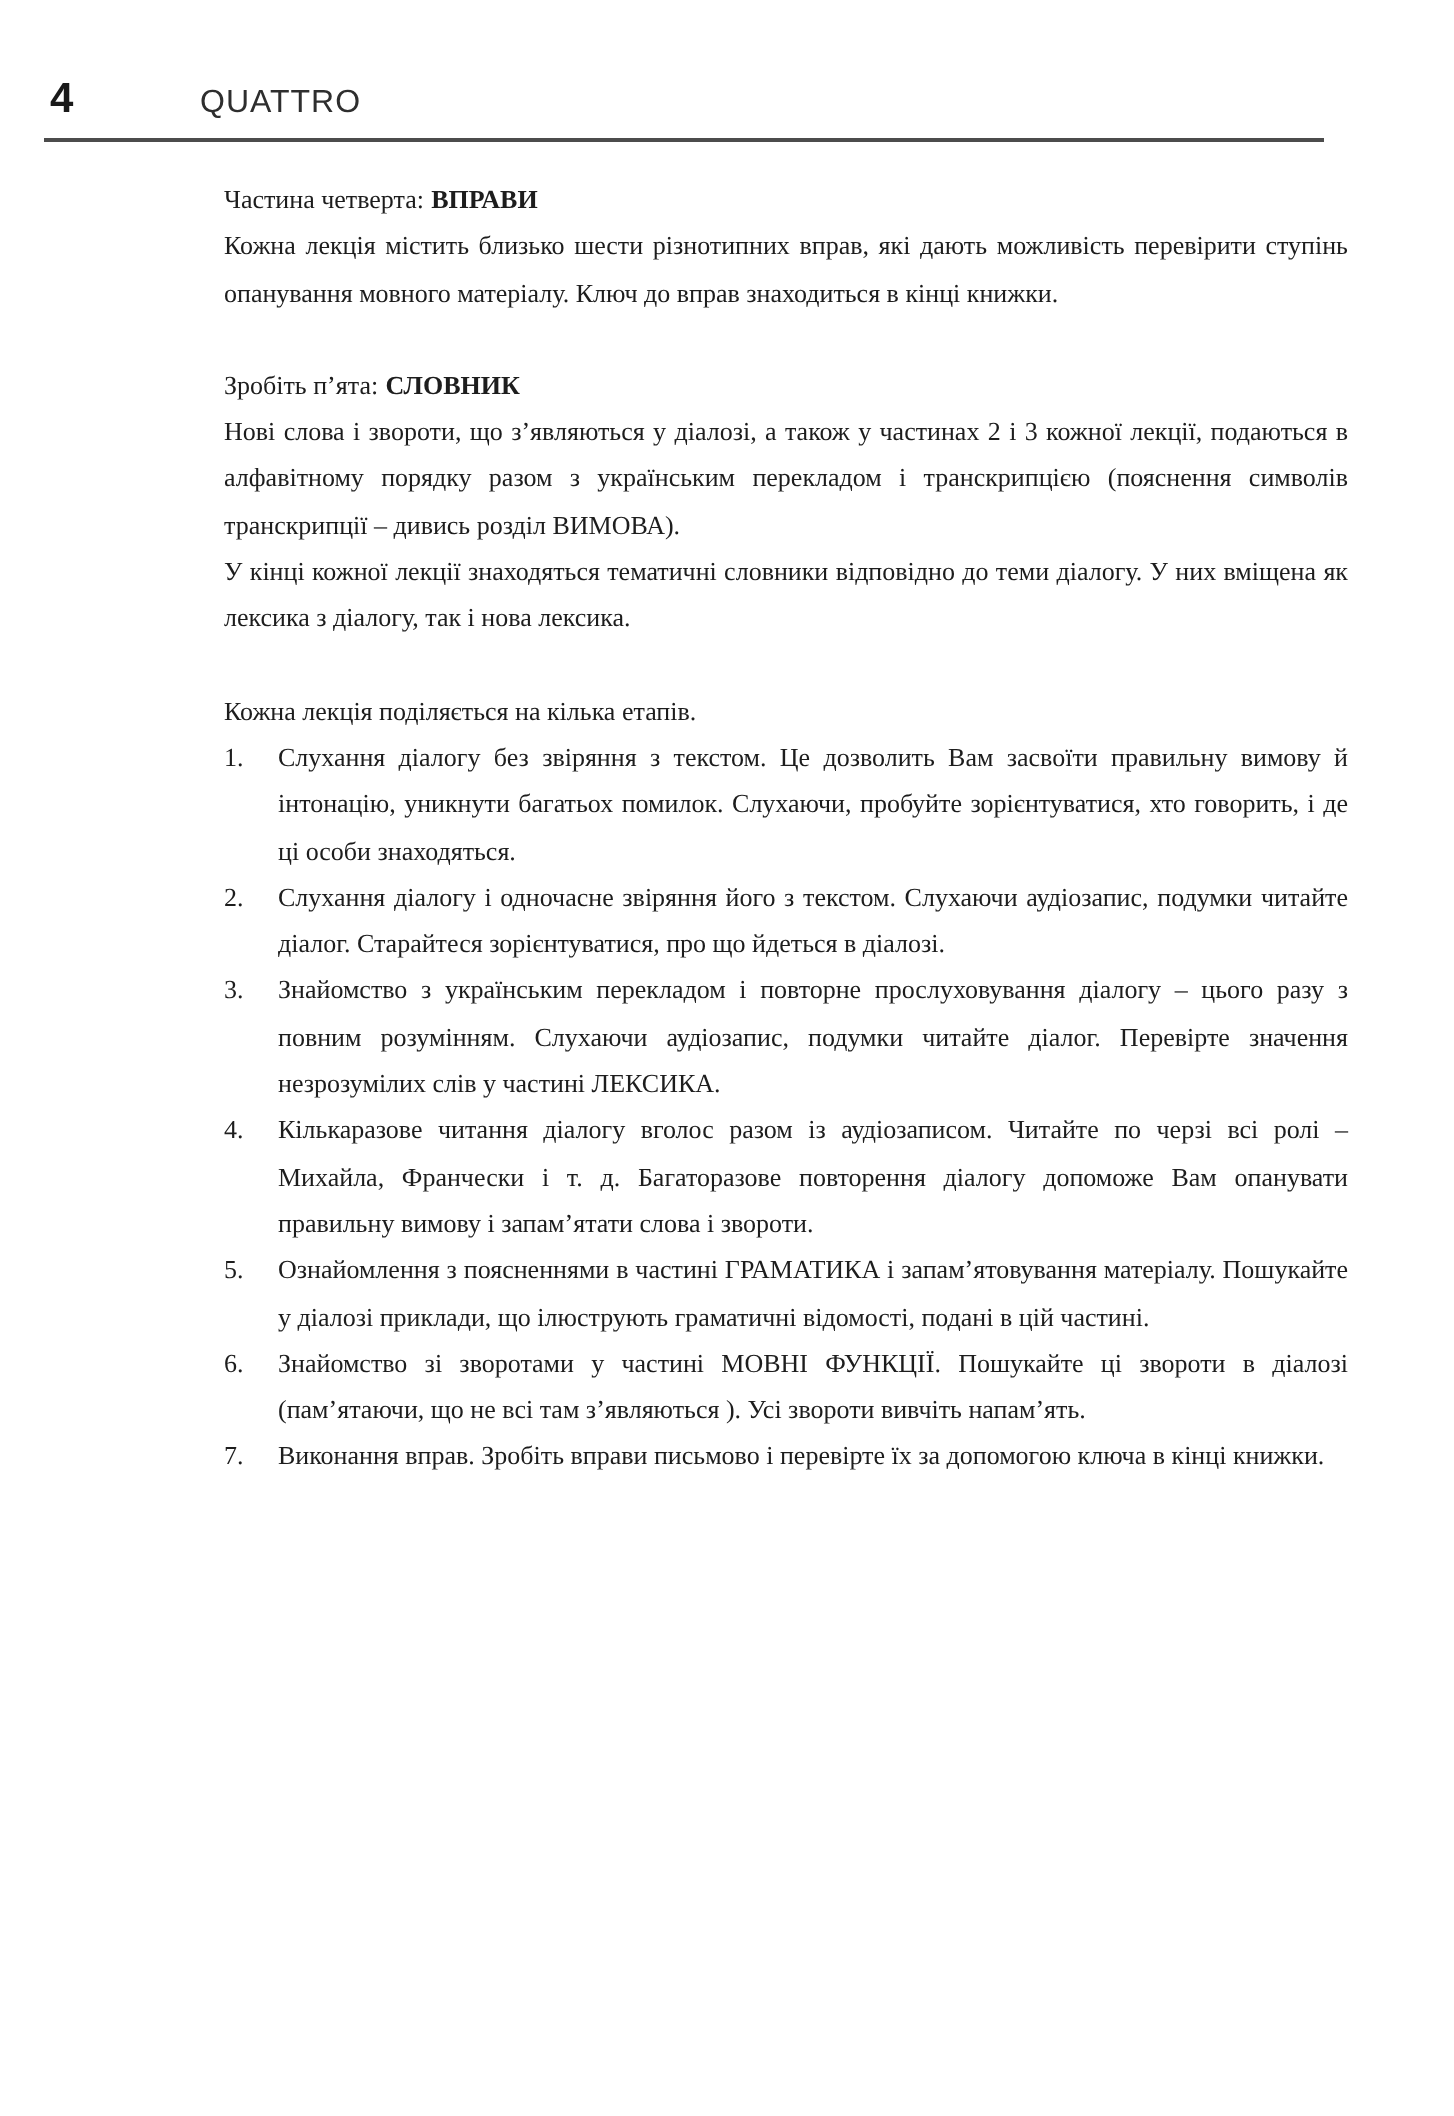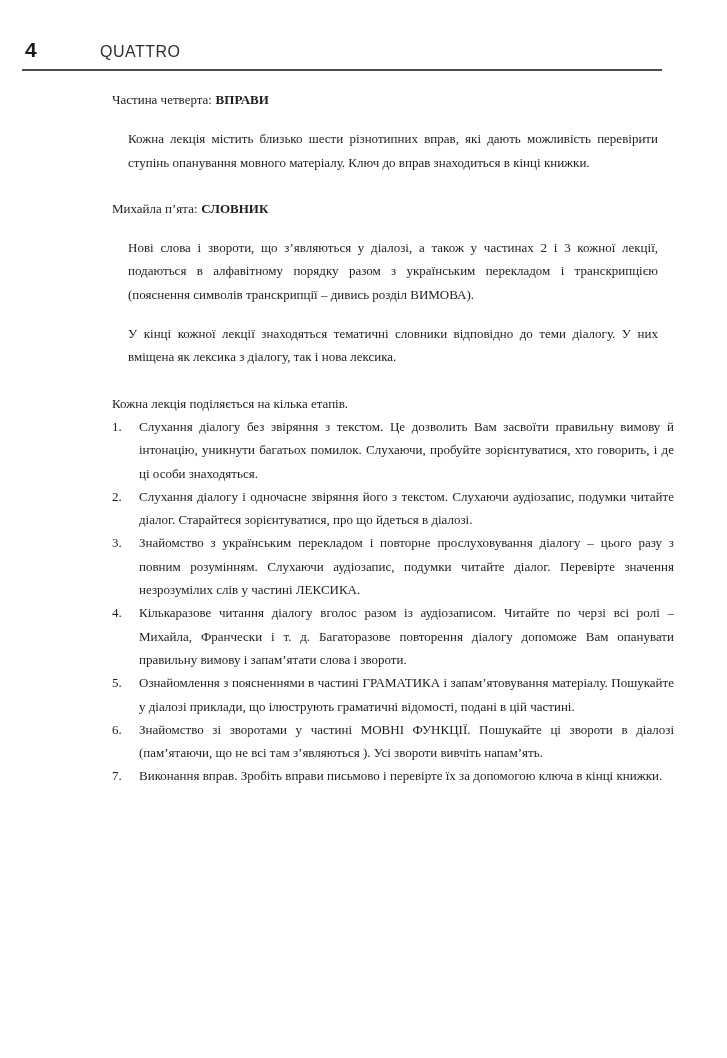--- a/index.html
+++ b/index.html
@@ -55,21 +55,21 @@
     left: 112px;
     width: 562px;
     font-size: 13px;
     line-height: 23.3px;
     text-align: justify;
   }
   .section { margin: 0 0 23px 0; }
   .section:last-child { margin-bottom: 17px; font-family: Liberation Serif, serif; }
   .heading { margin: 0; text-align: left; }
   .heading .term { font-weight: 700; margin-left: 0.28em; }
-  .para { margin: 16px; }
+  .para { margin: 0; }
   .stages-intro { margin: 0; text-align: left; }
   .stage-item {
     display: flex;
     align-items: flex-start;
   }
   .stage-number {
     flex: 0 0 27px;
     width: 27px;
     text-align: left;
   }
@@ -91,21 +91,21 @@
   <div class="header-rule"></div>
 
   <main class="content">
 
     <section class="section">
       <p class="heading"><span>Частина четверта:</span><span class="term">ВПРАВИ</span></p>
       <p class="para">Кожна лекція містить близько шести різнотипних вправ, які дають можливість перевірити ступінь опанування мовного матеріалу. Ключ до вправ знаходиться в кінці книжки.</p>
     </section>
 
     <section class="section">
-      <p class="heading"><span>Михайла п’ята:</span><span class="term">СЛОВНИК</span></p>
+      <p class="heading"><span>Зробіть п’ята:</span><span class="term">СЛОВНИК</span></p>
       <p class="para">Нові слова і звороти, що з’являються у діалозі, а також у частинах 2 і 3 кожної лекції, подаються в алфавітному порядку разом з українським перекладом і транскрипцією (пояснення символів транскрипції – дивись розділ ВИМОВА).</p>
       <p class="para">У кінці кожної лекції знаходяться тематичні словники відповідно до теми діалогу. У них вміщена як лексика з діалогу, так і нова лексика.</p>
     </section>
 
     <section class="section">
       <p class="stages-intro">Кожна лекція поділяється на кілька етапів.</p>
 
       <div class="stage-item">
         <span class="stage-number">1.</span>
         <div class="stage-text">Слухання діалогу без звіряння з текстом. Це дозволить Вам засвоїти правильну вимову й інтонацію, уникнути багатьох помилок. Слухаючи, пробуйте зорієнтуватися, хто говорить, і де ці особи знаходяться.</div>

